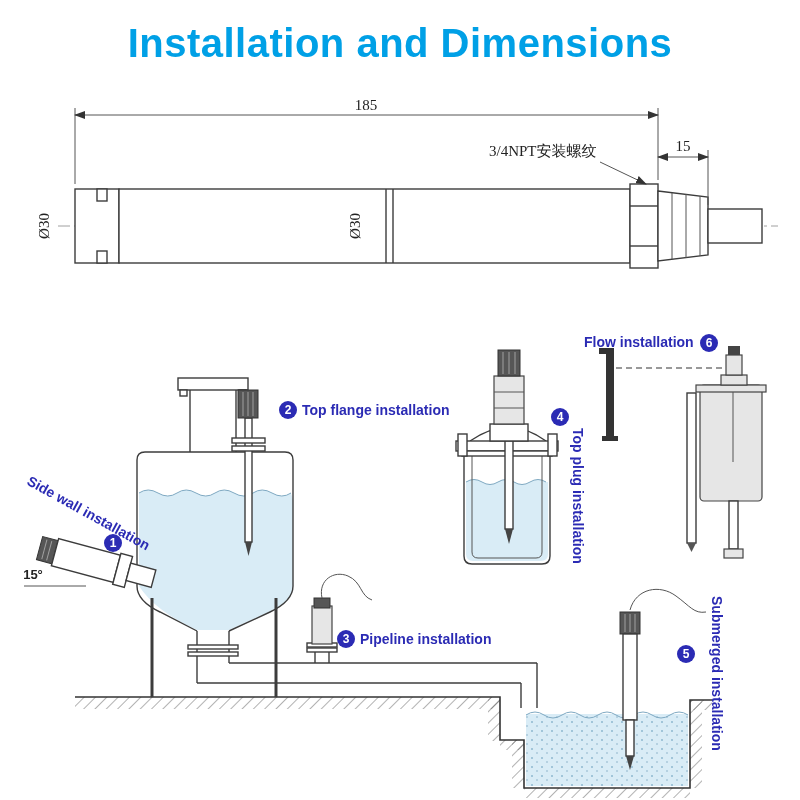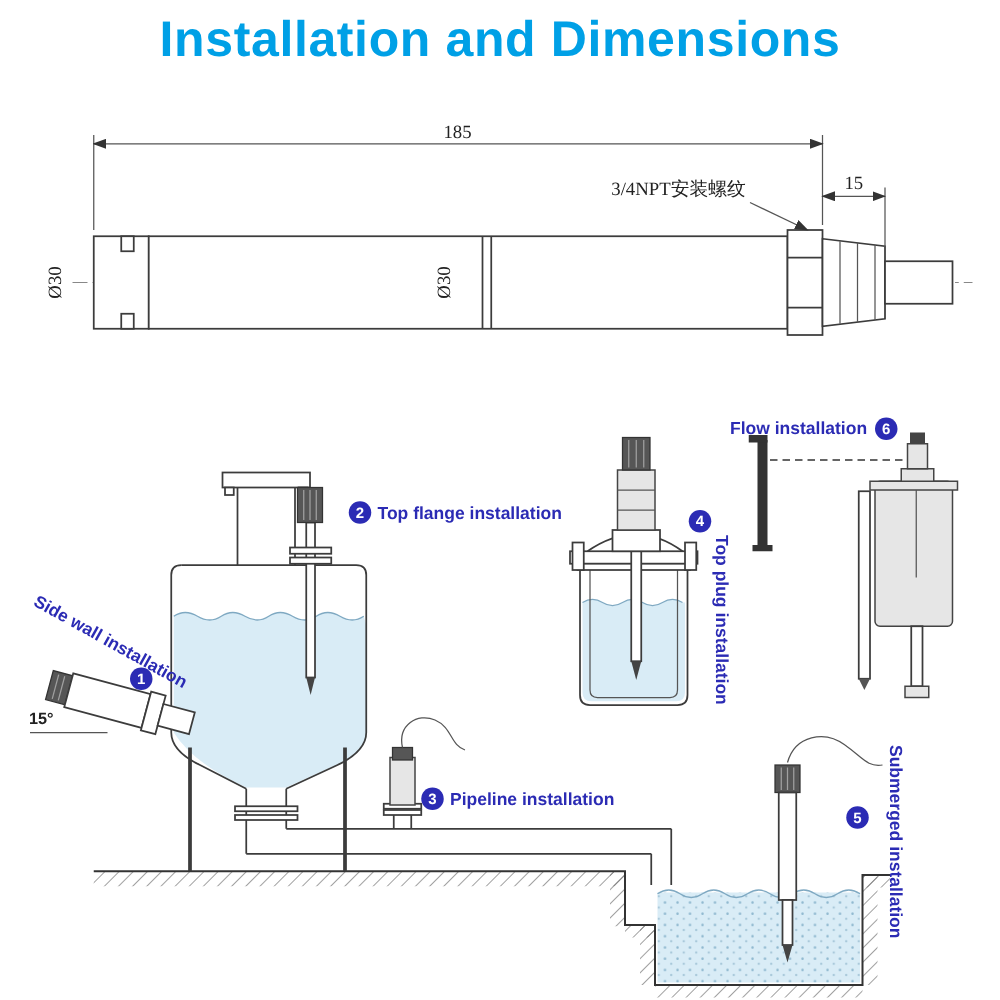--- a/index.html
+++ b/index.html
@@ -1,18 +1,18 @@
 <!DOCTYPE html>
 <html style="--title: #00a0e6; --label: #2b2bb4; --line: #3c3c3c; --water: #d9ecf6;"><head>
 <meta charset="utf-8">
 <style>
   html,body{margin:0;padding:0;background:#ffffff;}
   body{width:800px;height:800px;overflow:hidden;font-family:"Liberation Sans",sans-serif;}
   .stage{position:relative;width:800px;height:800px;background:#fff;}
-  .title{position:absolute;top:10px;left:0;width:100%;text-align:center;
+  .title{position:absolute;top:21px;left:0;width:100%;text-align:center;
          font-size:40px;font-weight:bold;color:var(--title,#00a0e6);letter-spacing:0.5px;}
   svg{position:absolute;left:0;top:0;}
   svg text{font-family:"Liberation Sans",sans-serif;}
   .dimtxt{font-family:"Liberation Serif",serif;font-size:15px;fill:#222;}
   .angletxt{font-size:13px;font-weight:bold;fill:#222;}
   .lbl{font-size:14px;font-weight:bold;fill:var(--label,#2b2bb4);}
   .badge{fill:var(--label,#2b2bb4);stroke:none;}
   .badgetxt{font-size:12px;font-weight:bold;fill:#ffffff;text-anchor:middle;}
   .ln{stroke:var(--line,#3c3c3c);stroke-width:1.4;fill:none;}
   .lnf{stroke:var(--line,#3c3c3c);stroke-width:1.4;fill:#ffffff;}

